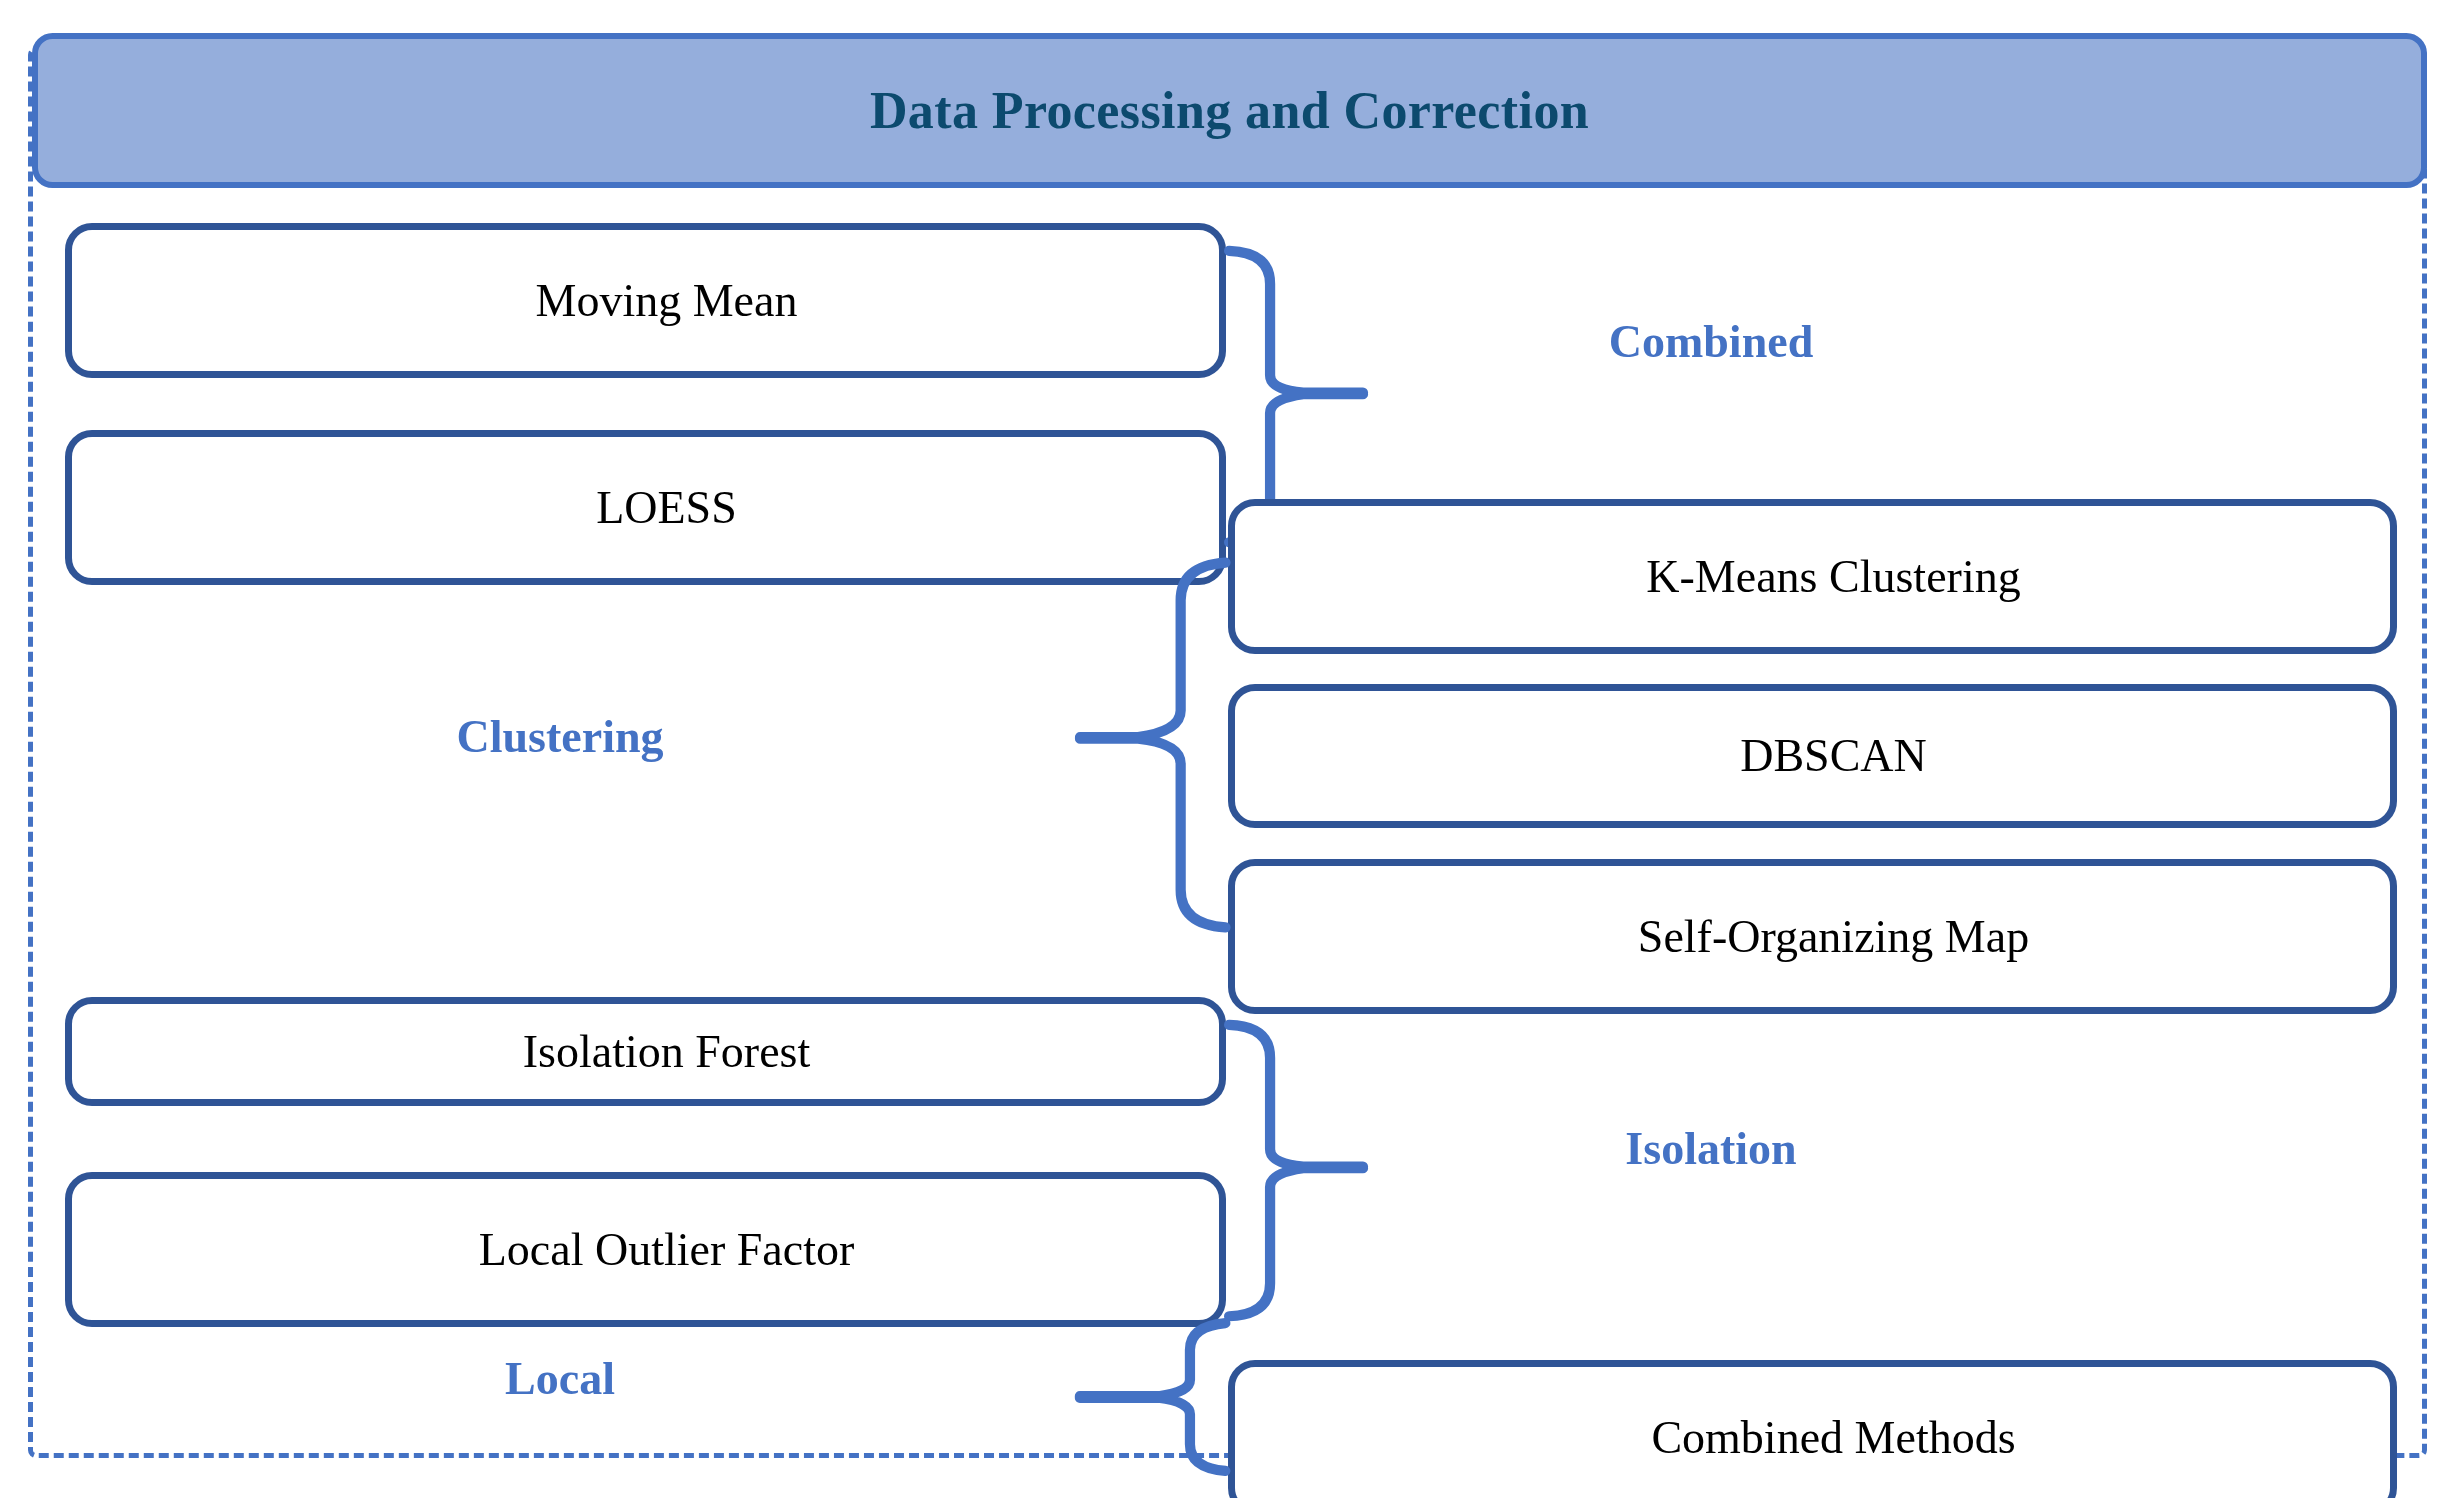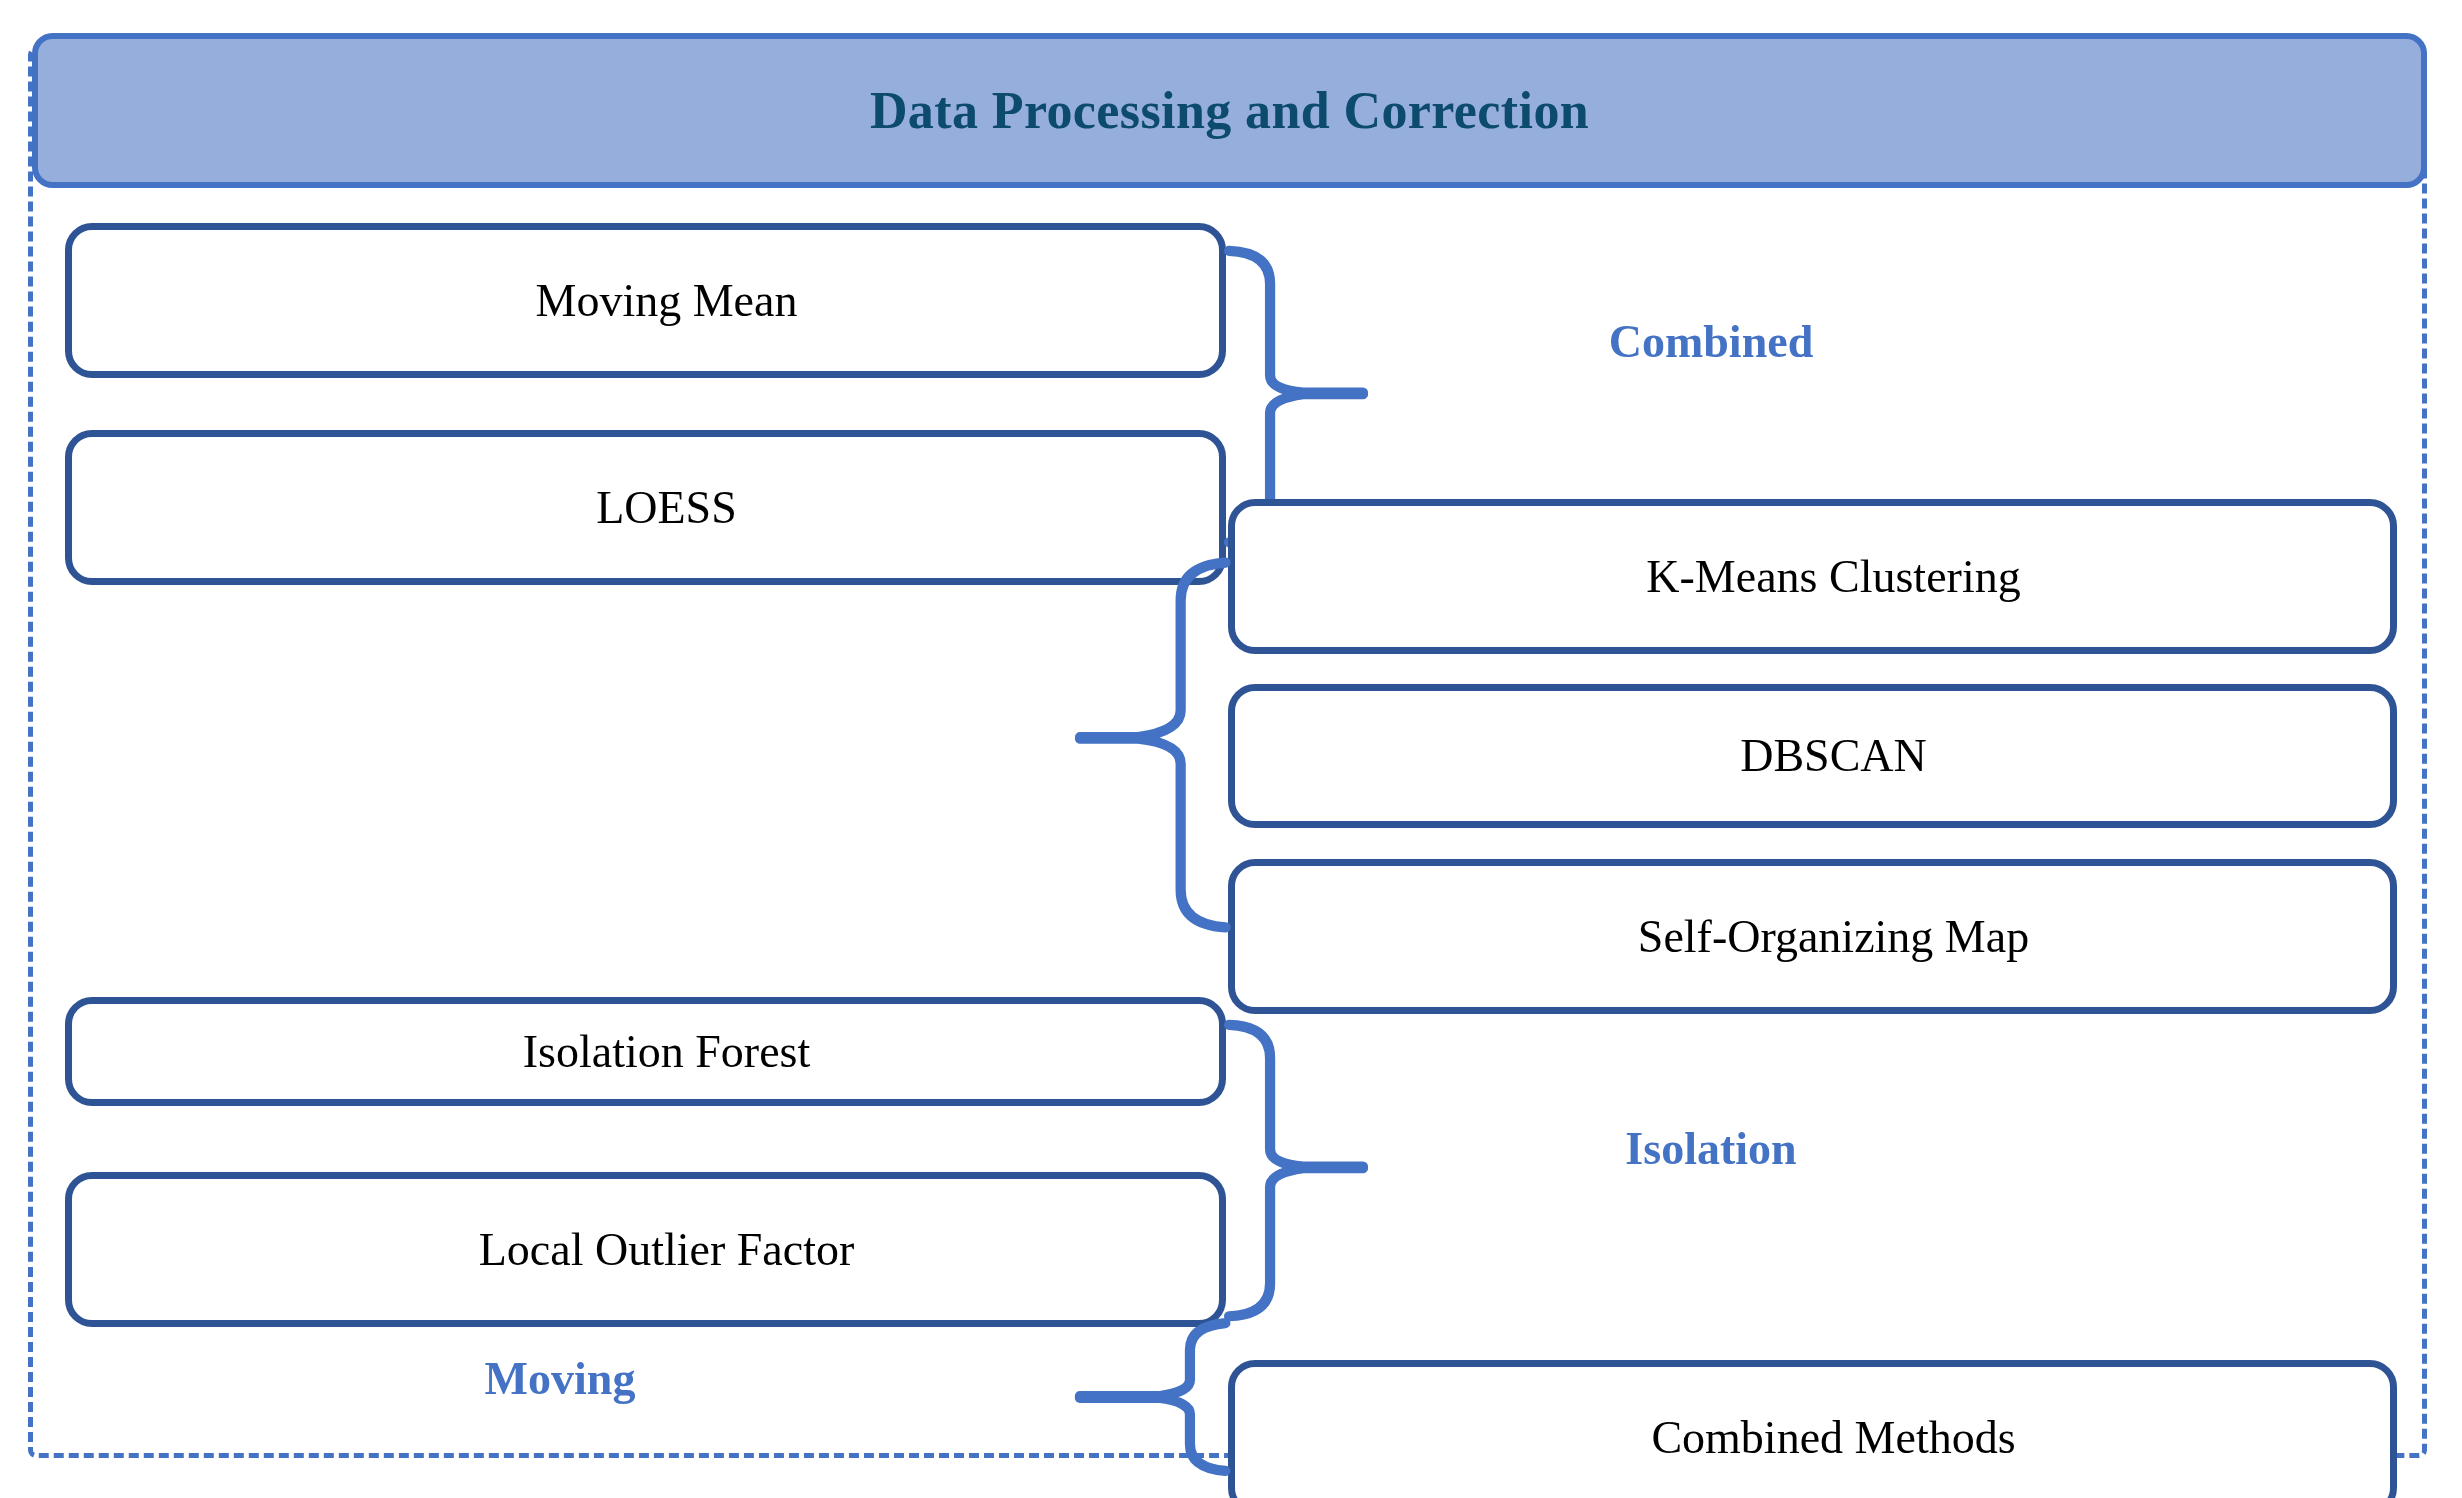--- a/index.html
+++ b/index.html
@@ -133,20 +133,21 @@
     <span class="node-label">Self-Organizing Map</span>
   </div>
 
   <div class="brace" style="left:1080px; top:556px;">
     <svg width="173" height="378" viewBox="0 0 220 480">
       <path d="M 185 8 Q 128 12 128 56 L 128 196 Q 128 222 74 230 L 0 230
                M 185 472 Q 128 468 128 424 L 128 264 Q 128 238 74 232 L 0 232" fill="none" stroke="#4472C4" stroke-width="13" stroke-linecap="round" stroke-linejoin="round"></path>
     </svg>
   </div>
 
+  <div class="category-label" style="left:284px; top:710px; width:552px;">Clustering</div>
 
   <div class="node col-left" style="top:997px; height:109px;">
     <span class="node-label">Isolation Forest</span>
   </div>
 
   <div class="node col-left" style="top:1172px; height:155px;">
     <span class="node-label">Local Outlier Factor</span>
   </div>
 
   <div class="brace" style="left:1221px; top:1017px;">
@@ -162,16 +163,16 @@
     <span class="node-label">Combined Methods</span>
   </div>
 
   <div class="brace" style="left:1072px; top:1318px;">
     <svg width="173" height="158" viewBox="0 0 220 200">
       <path d="M 195 6 Q 150 10 150 40 L 150 78 Q 150 94 110 99 L 10 99
                M 195 194 Q 150 190 150 160 L 150 122 Q 150 106 110 101 L 10 101" fill="none" stroke="#4472C4" stroke-width="13" stroke-linecap="round" stroke-linejoin="round"></path>
     </svg>
   </div>
 
-  <div class="category-label" style="left:284px; top:1352px; width:552px;">Moving</div>
+  <div class="category-label" style="left:284px; top:1352px; width:552px;">Local</div>
 
 </div>
 
 
 </body></html>

